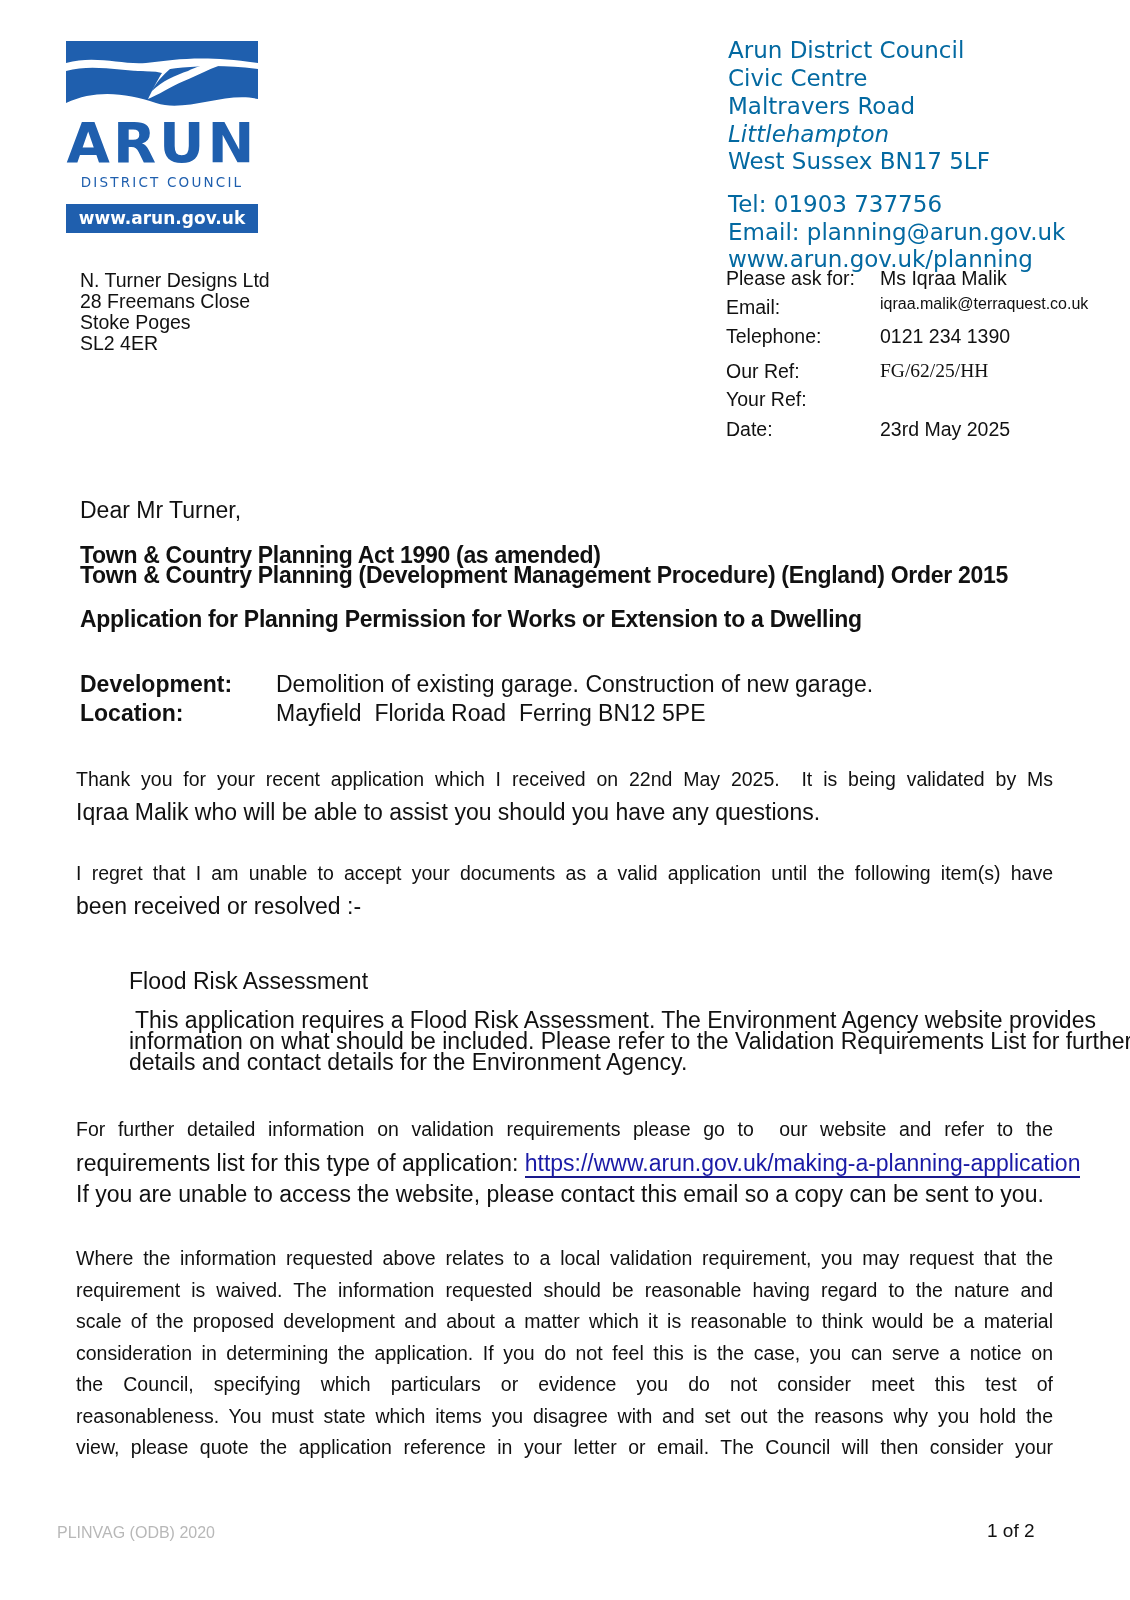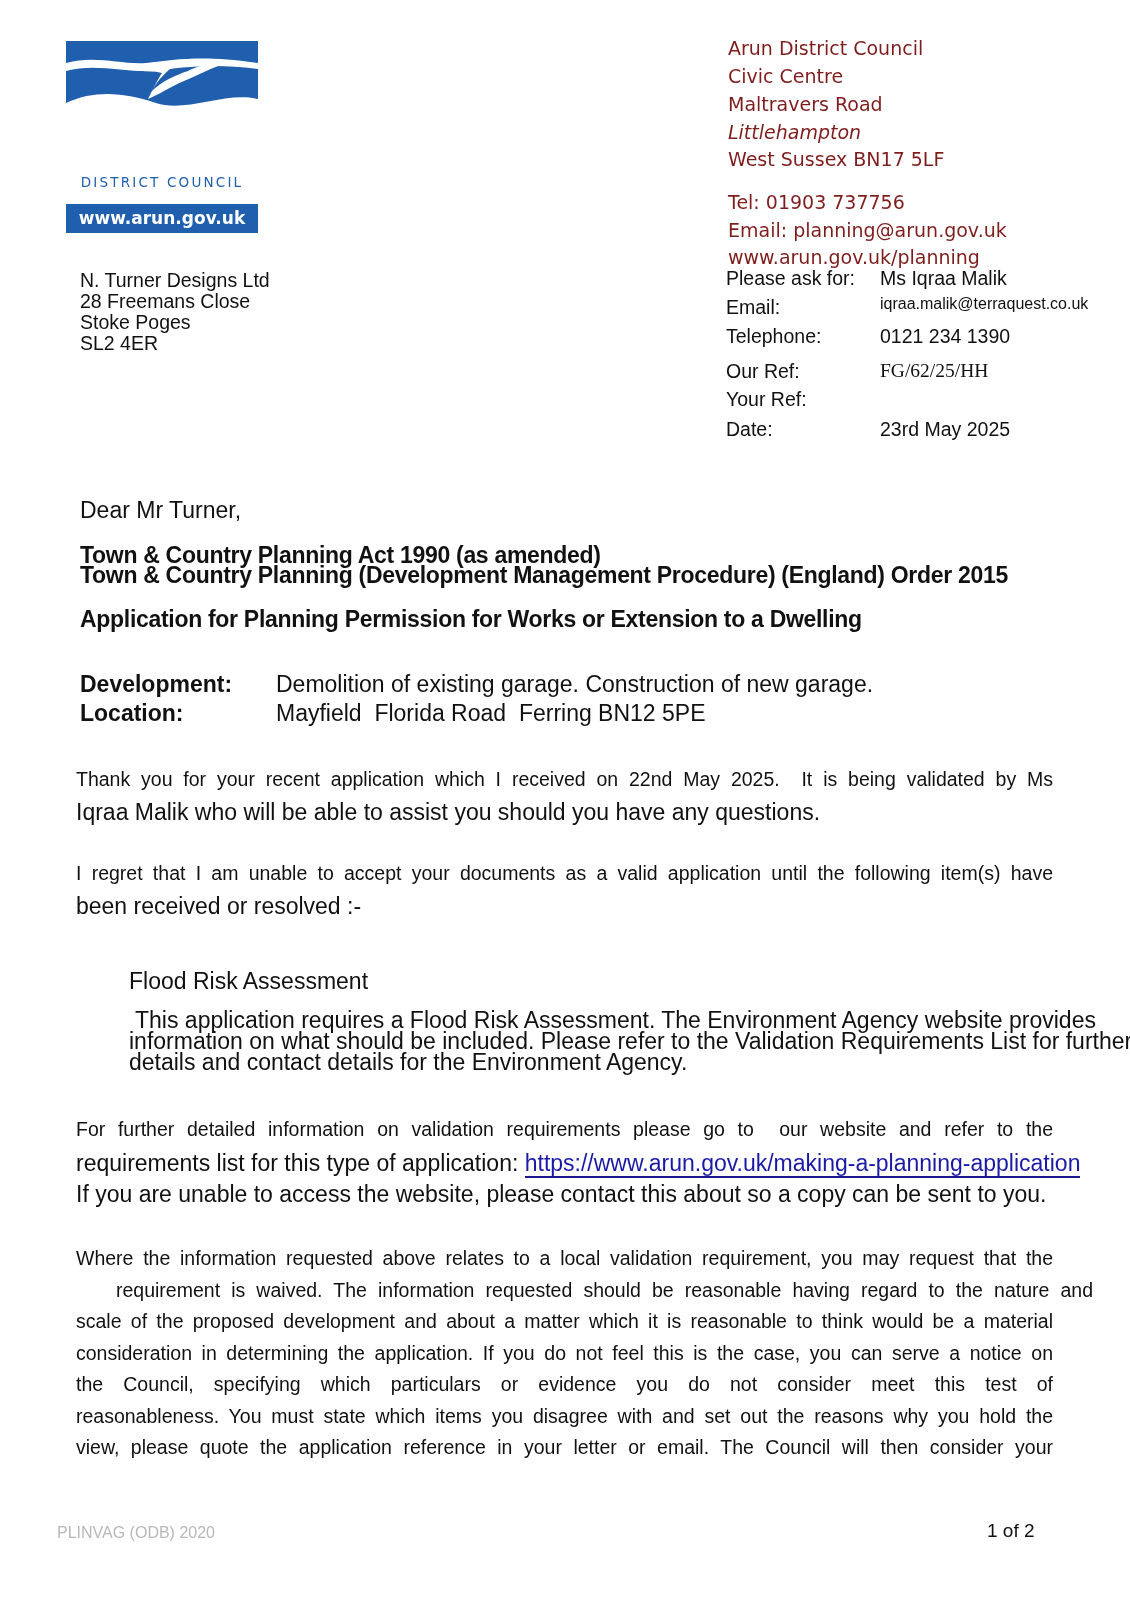--- a/index.html
+++ b/index.html
@@ -9,40 +9,41 @@
   
   .logo{position:absolute;left:66px;top:41px;width:192px;height:192px;}
   .logo-top{position:absolute;left:0;top:0;width:192px;height:77px;background:#1f5fae;overflow:hidden;}
   .logo-word{position:absolute;left:0;top:66px;width:192px;text-align:center;
      font-family:"DejaVu Sans", sans-serif;font-weight:bold;font-size:56px;letter-spacing:3px;color:#1f5fae;line-height:72px;}
   .logo-sub{position:absolute;left:0;top:133px;width:192px;text-align:center;
      font-family:"DejaVu Sans", sans-serif;font-size:13.5px;letter-spacing:2.2px;color:#1f5fae;}
   .logo-url{position:absolute;left:0;top:163px;width:192px;height:29px;background:#1f5fae;color:#fff;
      font-family:"DejaVu Sans", sans-serif;font-weight:bold;font-size:17px;text-align:center;line-height:29px;}
   
-  .council{font-family:"DejaVu Sans", sans-serif;font-size:19px;color:#7f1d1d;}
+  .council{font-family:"DejaVu Sans", sans-serif;font-size:23px;color:#0369a1;}
   .field{font-size:19.5px;color:#111;}
   .addr{font-size:19.5px;line-height:20.5px;color:#111;}
   .bold{font-weight:bold;}
   .body{font-size:23px;color:#111;}
   .just{position:absolute;left:76px;width:977px;text-align:justify;text-align-last:justify;white-space:nowrap;font-size:19.5px;}
   .link{color:#1a1aa6;text-decoration:none;border-bottom:2px solid #1a1a8c;margin-top:32px;}
   .footer-code{color:#b8b8b8;font-size:16px;}
 </style>
 </head>
 <body>
 
 <div class="logo">
   <div class="logo-top">
     <svg width="192" height="77" viewBox="0 0 192 77">
       <path d="M0 22 C30 14,55 24,80 22 C110 18,140 14,192 22 L192 28 C150 22,115 26,90 30 C60 32,30 22,0 30 Z" fill="#ffffff"></path>
       <path d="M0 62 C30 48,60 52,90 62 C120 72,160 50,192 58 L192 77 L0 77 Z" fill="#ffffff"></path>
       <path d="M70 30 C85 20,100 22,108 24 C100 32,92 38,86 50 C96 40,110 34,122 30 C130 26,145 20,160 22 C148 26,132 34,118 40 C104 46,92 54,82 58 C88 46,92 38,96 32 C88 30,80 30,70 30 Z" fill="#ffffff"></path>
     </svg>
   </div>
+  <div class="logo-word">ARUN</div>
   <div class="logo-sub">DISTRICT COUNCIL</div>
   <div class="logo-url">www.arun.gov.uk</div>
 </div>
 
 <div>
   <div class="abs council" style="left:728px;top:37px;">Arun District Council</div>
   <div class="abs council" style="left:728px;top:65px;">Civic Centre</div>
   <div class="abs council" style="left:728px;top:93px;">Maltravers Road</div>
   <div class="abs council" style="left:728px;top:121px;font-style:italic;">Littlehampton</div>
   <div class="abs council" style="left:728px;top:148px;">West Sussex BN17 5LF</div>
@@ -96,26 +97,26 @@
 <div>
   <div class="abs body" style="left:129px;top:968px;">Flood Risk Assessment</div>
   <div class="abs body" style="left:135px;top:1010px;width:924px;text-align:justify;text-align-last:justify;line-height:21px;">This application requires a Flood Risk Assessment. The Environment Agency website provides</div>
   <div class="abs body" style="left:129px;top:1031px;width:924px;text-align:justify;text-align-last:justify;line-height:21px;">information on what should be included. Please refer to the Validation Requirements List for further</div>
   <div class="abs body" style="left:129px;top:1052px;line-height:21px;">details and contact details for the Environment Agency.</div>
 </div>
 
 <div>
   <div class="just" style="top:1118px;white-space:pre;">For further detailed information on validation requirements please go to  our website and refer to the</div>
   <div class="abs body" style="left:76px;top:1150px;white-space:pre;"><span>requirements list for this type of application: </span><a class="link">https://www.arun.gov.uk/making-a-planning-application</a></div>
-  <div class="abs body" style="left:76px;top:1181px;">If you are unable to access the website, please contact this about so a copy can be sent to you.</div>
+  <div class="abs body" style="left:76px;top:1181px;">If you are unable to access the website, please contact this email so a copy can be sent to you.</div>
 </div>
 
 <div>
   <div class="just" style="top:1247px;">Where the information requested above relates to a local validation requirement, you may request that the</div>
-  <div class="just" style="top:1279px;margin-left:40px;">requirement is waived. The information requested should be reasonable having regard to the nature and</div>
+  <div class="just" style="top:1279px;">requirement is waived. The information requested should be reasonable having regard to the nature and</div>
   <div class="just" style="top:1310px;">scale of the proposed development and about a matter which it is reasonable to think would be a material</div>
   <div class="just" style="top:1342px;">consideration in determining the application. If you do not feel this is the case, you can serve a notice on</div>
   <div class="just" style="top:1373px;">the Council, specifying which particulars or evidence you do not consider meet this test of</div>
   <div class="just" style="top:1405px;">reasonableness. You must state which items you disagree with and set out the reasons why you hold the</div>
   <div class="just" style="top:1436px;">view, please quote the application reference in your letter or email. The Council will then consider your</div>
 </div>
 
 <div class="abs footer-code" style="left:57px;top:1524px;">PLINVAG (ODB) 2020</div>
 <div class="abs" style="left:987px;top:1520px;font-size:19px;">1 of 2</div>
 

